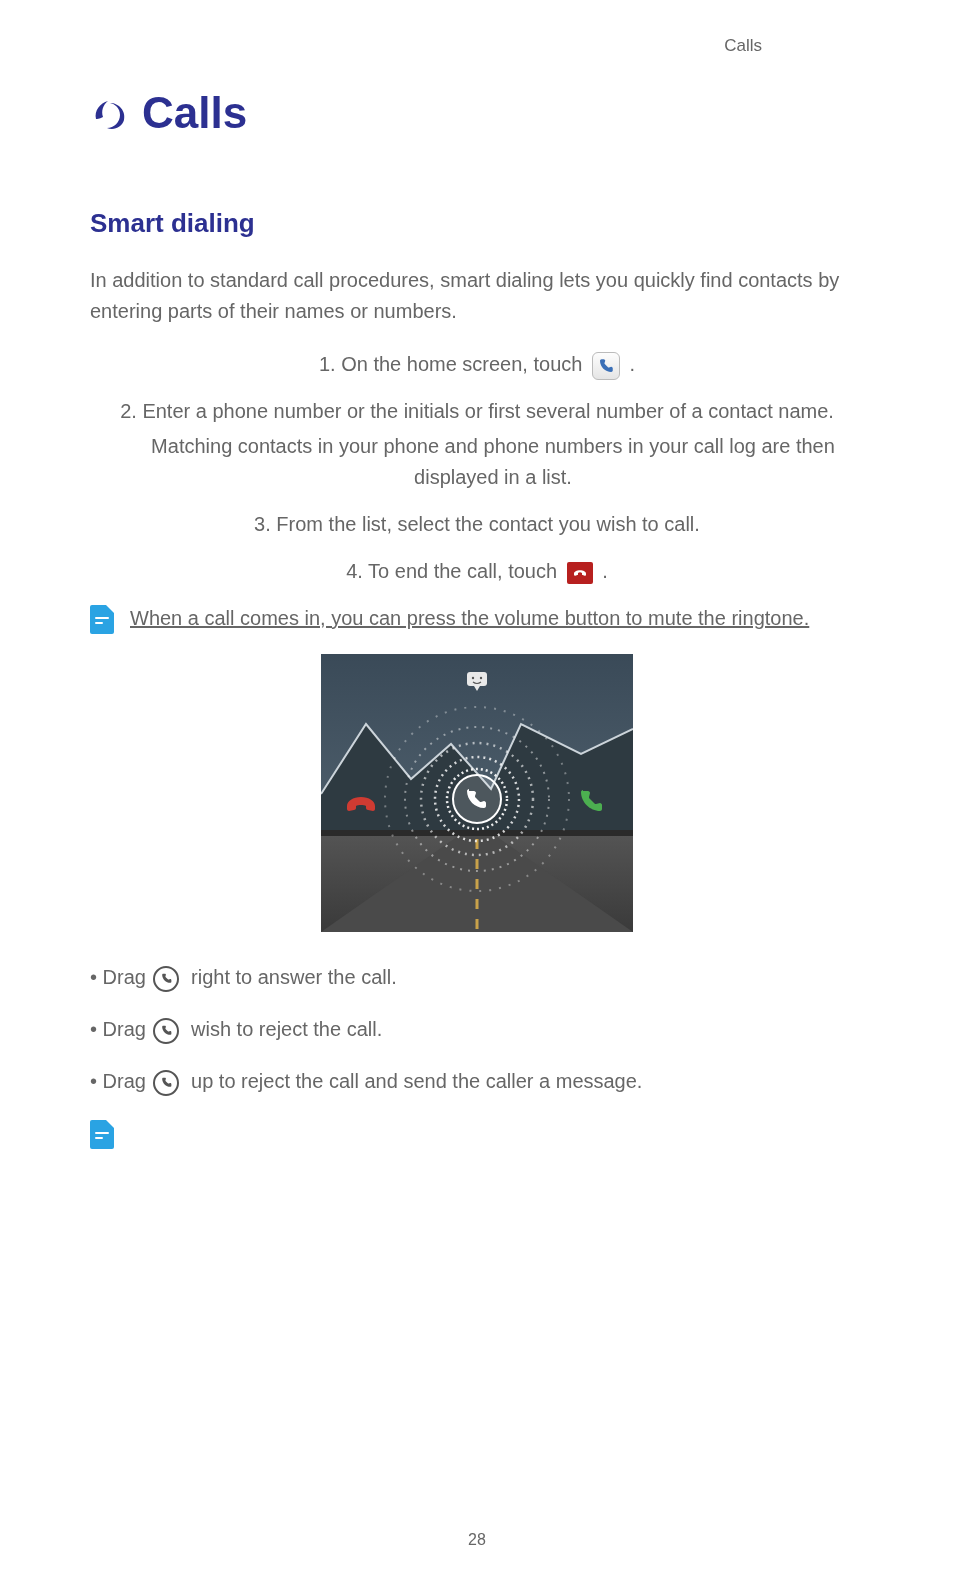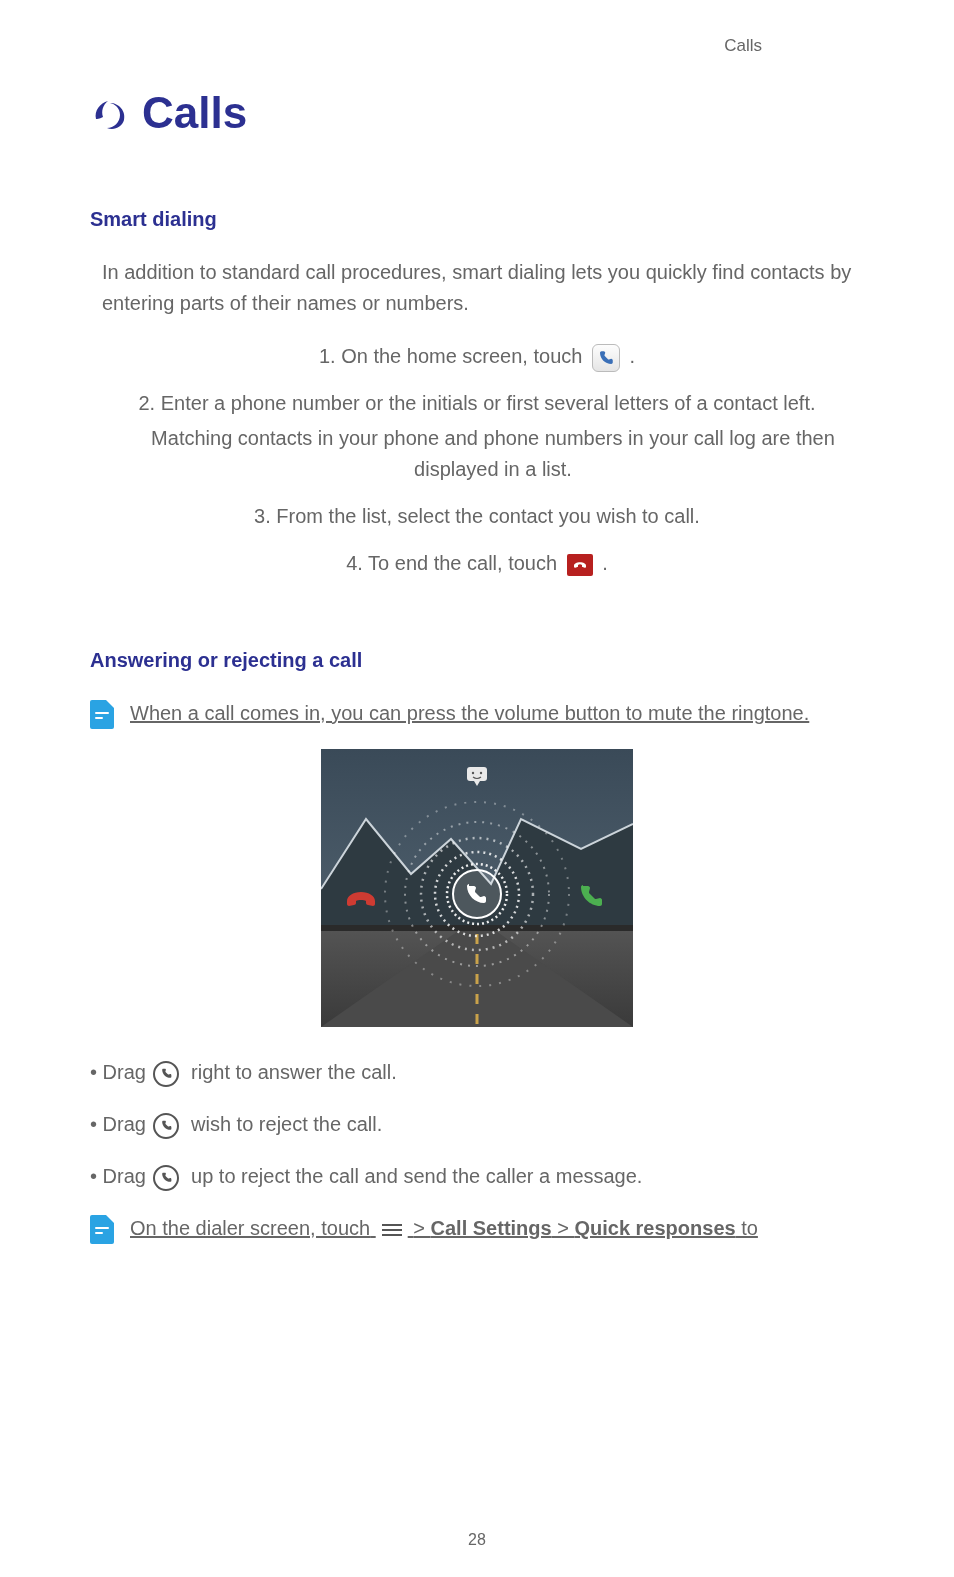--- a/index.html
+++ b/index.html
@@ -1,23 +1,23 @@
 <!DOCTYPE html>
 <html><head>
 <meta charset="utf-8">
 <style>
   html,body{margin:0;padding:0;background:#fff;font-family:Arial,Helvetica,sans-serif;color:#666666;}
   .page{width:954px;height:1577px;margin:0 auto;position:relative;}
   .header{position:absolute;top:36px;right:192px;font-size:17px;color:#666;}
   .content{position:absolute;top:88px;left:90px;right:90px;}
   .title-row{display:flex;align-items:center;gap:14px;}
   .title{font-size:44px;font-weight:bold;color:#2c3091;}
-  .h2{font-size:20px;font-weight:bold;color:#2c3091;margin-top:70px;margin-bottom:26px;}
+  .h2{font-size:26px;font-weight:bold;color:#2c3091;margin-top:70px;margin-bottom:26px;}
   .body{font-size:20px;color:#666;line-height:1.55;}
-  p{margin:0 0 22px 12px;}
+  p{margin:0 0 22px 0;}
   ol.steps{list-style:none;padding:0;margin:0;text-align:center;}
   ol.steps>li{margin-bottom:16px;line-height:1.55;}
   .num{display:inline;}
   .subtext{margin-left:32px;margin-top:4px;display:block;}
   .inline-icon{display:inline-block;vertical-align:middle;margin:0 4px;}
   .dialer-btn{width:26px;height:26px;border:1px solid #bbb;border-radius:6px;background:linear-gradient(#fdfdfd,#e5e5e5);display:inline-flex;align-items:center;justify-content:center;}
   .dialer-btn svg{width:18px;height:18px;}
   .end-btn{width:26px;height:22px;background:#b7201f;display:inline-flex;align-items:center;justify-content:center;border-radius:2px;}
   .end-btn svg{width:16px;height:16px;}
   .note-row{display:flex;gap:16px;margin-bottom:20px;text-decoration:underline;}
@@ -65,39 +65,38 @@
       <li>
         <span class="num">1. </span><span>On the home screen, touch</span>
         <span class="inline-icon dialer-btn">
           <svg viewBox="0 0 24 24">
                 <path fill="#3a6fb7" d="M6 3c-1 0-2 1-2 2 0 8 7 15 15 15 1 0 2-1 2-2v-3c0-1-1-2-2-2l-3 1c-1 0-1 0-2-1l-3-3c-1-1-1-1-1-2l1-3c0-1-1-2-2-2H6z"></path>
               </svg>
         </span>
         <span>.</span>
       </li>
       <li>
-        <span class="num">2. </span><span>Enter a phone number or the initials or first several letters of a contact left.</span>
+        <span class="num">2. </span><span>Enter a phone number or the initials or first several number of a contact name.</span>
         <span class="subtext">Matching contacts in your phone and phone numbers in your call log are then displayed in a list.</span>
       </li>
       <li>
         <span class="num">3. </span><span>From the list, select the contact you wish to call.</span>
       </li>
       <li>
         <span class="num">4. </span><span>To end the call, touch</span>
         <span class="inline-icon end-btn">
           <svg viewBox="0 0 24 24">
                 <path fill="#fff" d="M3 13c0-3 4-5 9-5s9 2 9 5v2c0 1-1 1-2 1l-3-1c-1 0-1-1-1-2v-1c-1 0-2-1-3-1s-2 1-3 1v1c0 1 0 2-1 2l-3 1c-1 0-2 0-2-1v-2z"></path>
               </svg>
         </span>
         <span>.</span>
       </li>
     </ol>
   </div>
 
-  <div class="h2">Answering or rejecting a call</div>
 
   <div class="body">
     <div class="note-row">
       <div class="note-icon-holder">
         <div class="note-icon">
               <div class="lines">
                 <span></span>
                 <span></span>
               </div>
             </div>
@@ -188,28 +187,19 @@
 
     <div class="note-row">
       <div class="note-icon-holder">
         <div class="note-icon">
               <div class="lines">
                 <span></span>
                 <span></span>
               </div>
             </div>
       </div>
-      <div>
-        <span>On the dialer screen, touch</span>
-        <span class="menu-icon">
-              <span></span>
-              <span></span>
-              <span></span>
-            </span>
-        <span> &gt; </span><span class="bold">Call Settings</span><span> &gt; </span><span class="bold">Quick responses</span><span> to</span>
-      </div>
     </div>
   </div>
 </div>
 
 <div class="footer">28</div>
 
 </div>
 
 </body></html>

